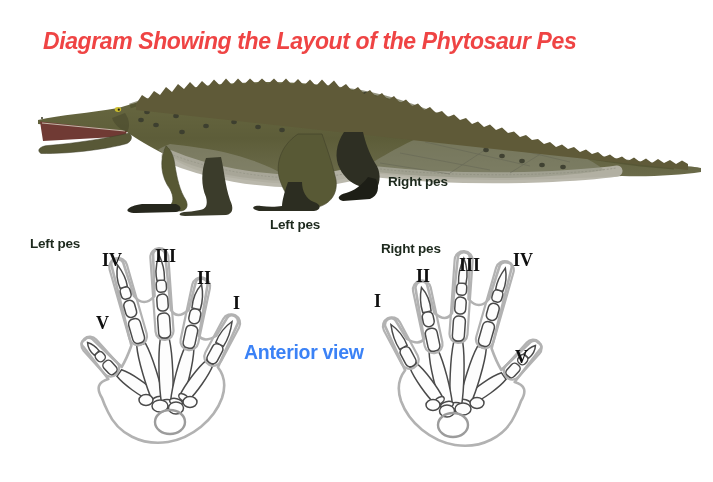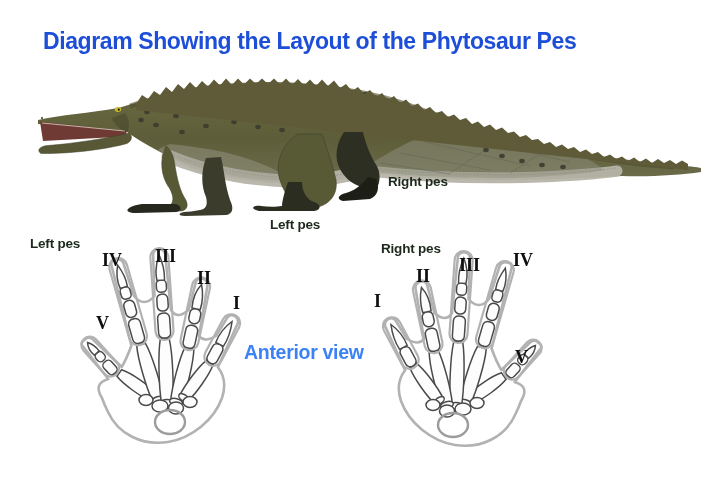--- a/index.html
+++ b/index.html
@@ -3,21 +3,21 @@
 <meta charset="utf-8">
 <style>
   html,body{margin:0;padding:0;background:#ffffff;}
   #canvas{
     position:relative;width:713px;height:482px;background:#ffffff;
     font-family:"Liberation Sans",sans-serif;overflow:hidden;
   }
   .title{
     position:absolute;left:43px;top:28px;
     font-size:23px;font-weight:bold;letter-spacing:-0.4px;
-    color:#1d4ed8;white-space:nowrap;
+    color:#ef4444;white-space:nowrap;font-style:italic;
   }
   .pes-label{
     position:absolute;font-size:13.5px;font-weight:bold;color:#1d291d;
     letter-spacing:-0.2px;white-space:nowrap;
   }
   .anterior{
     position:absolute;left:244px;top:341px;
     font-size:19.5px;font-weight:bold;color:#3b82f6;letter-spacing:-0.3px;
     white-space:nowrap;
   }

